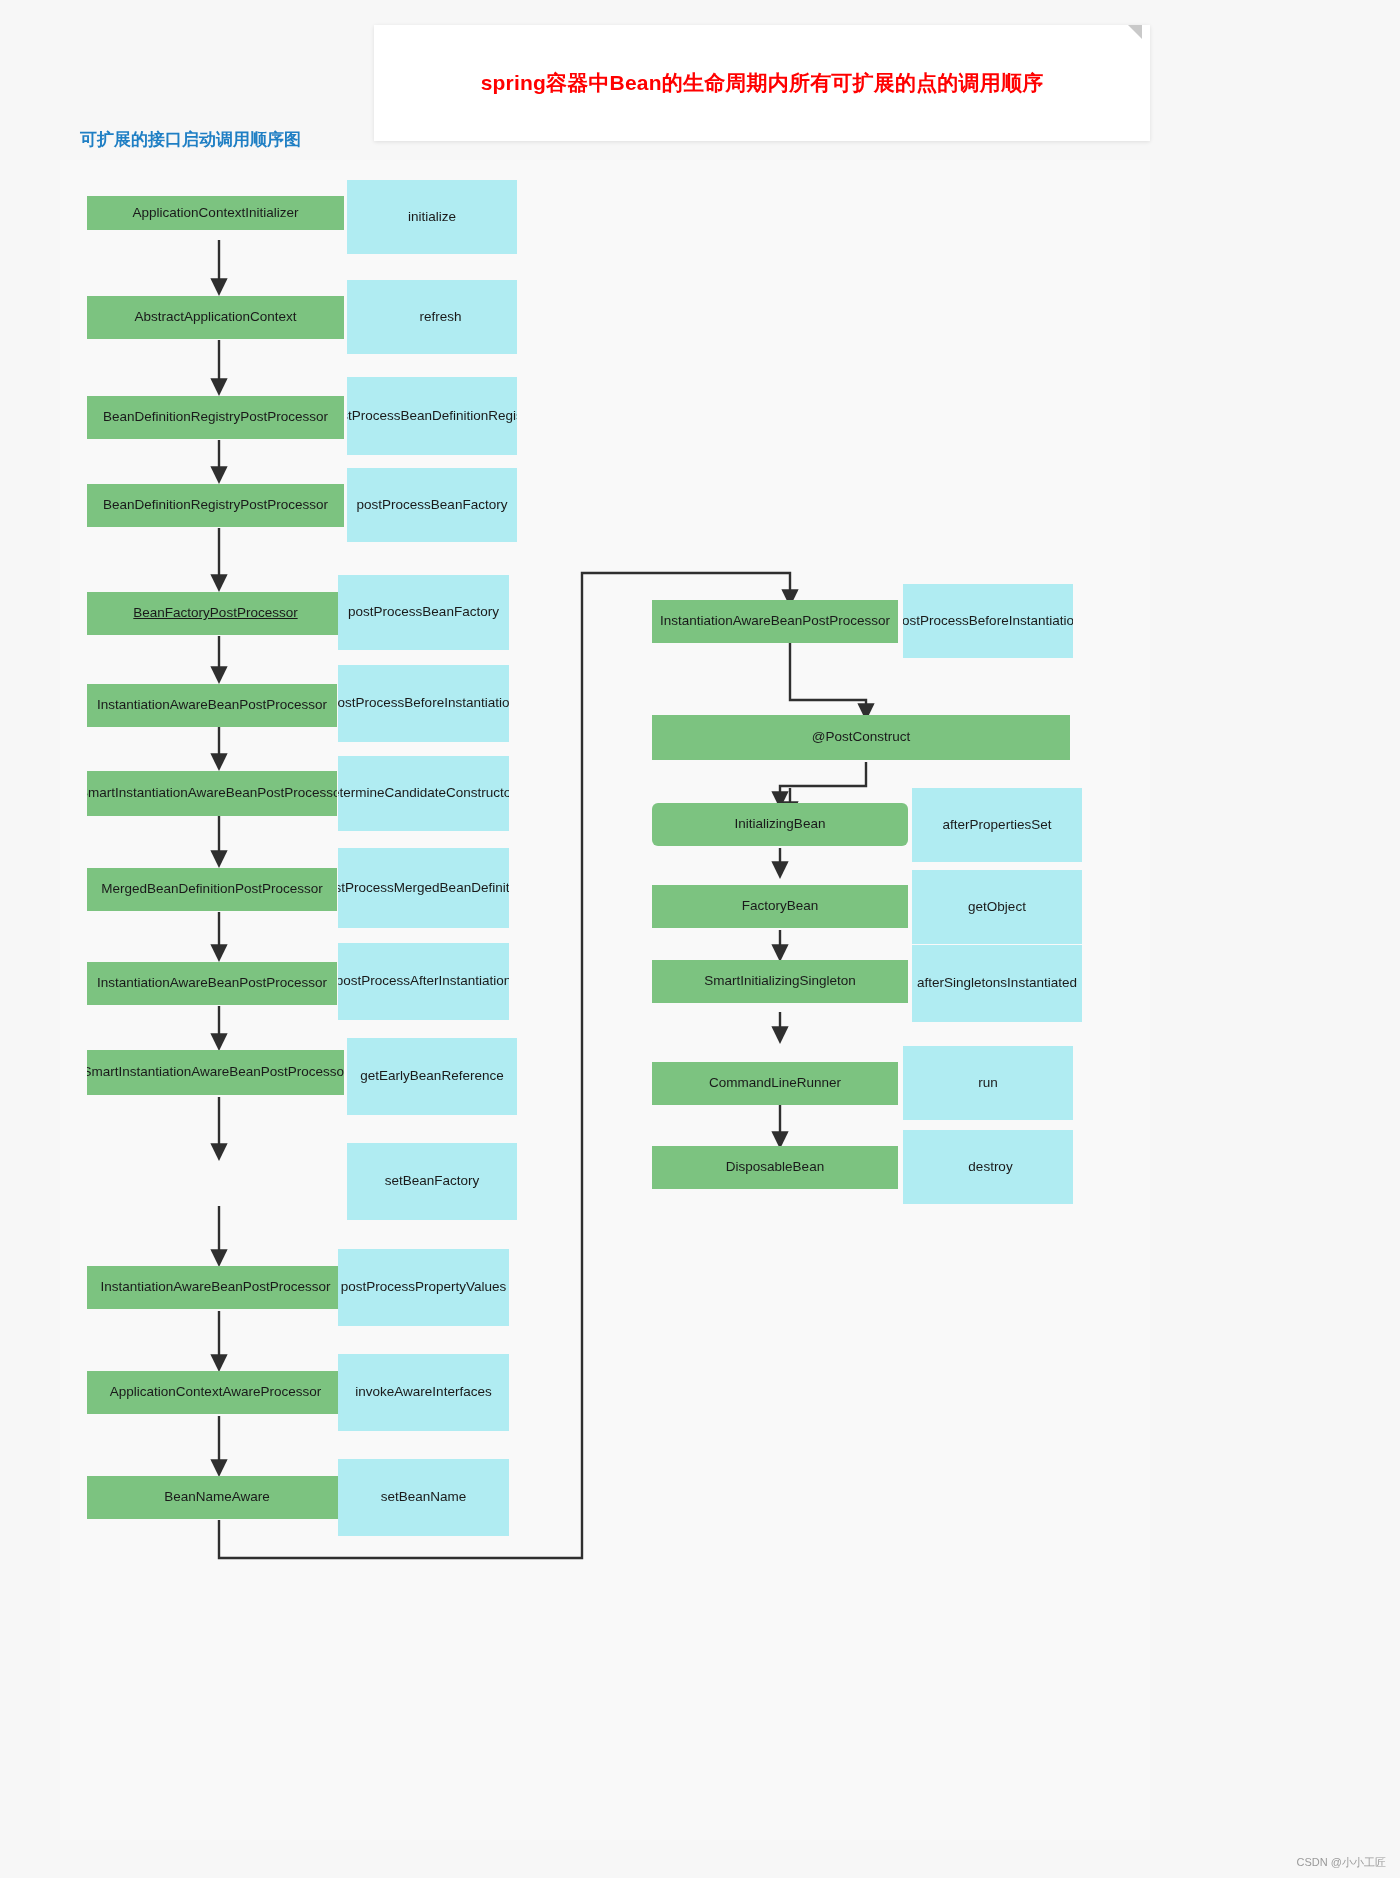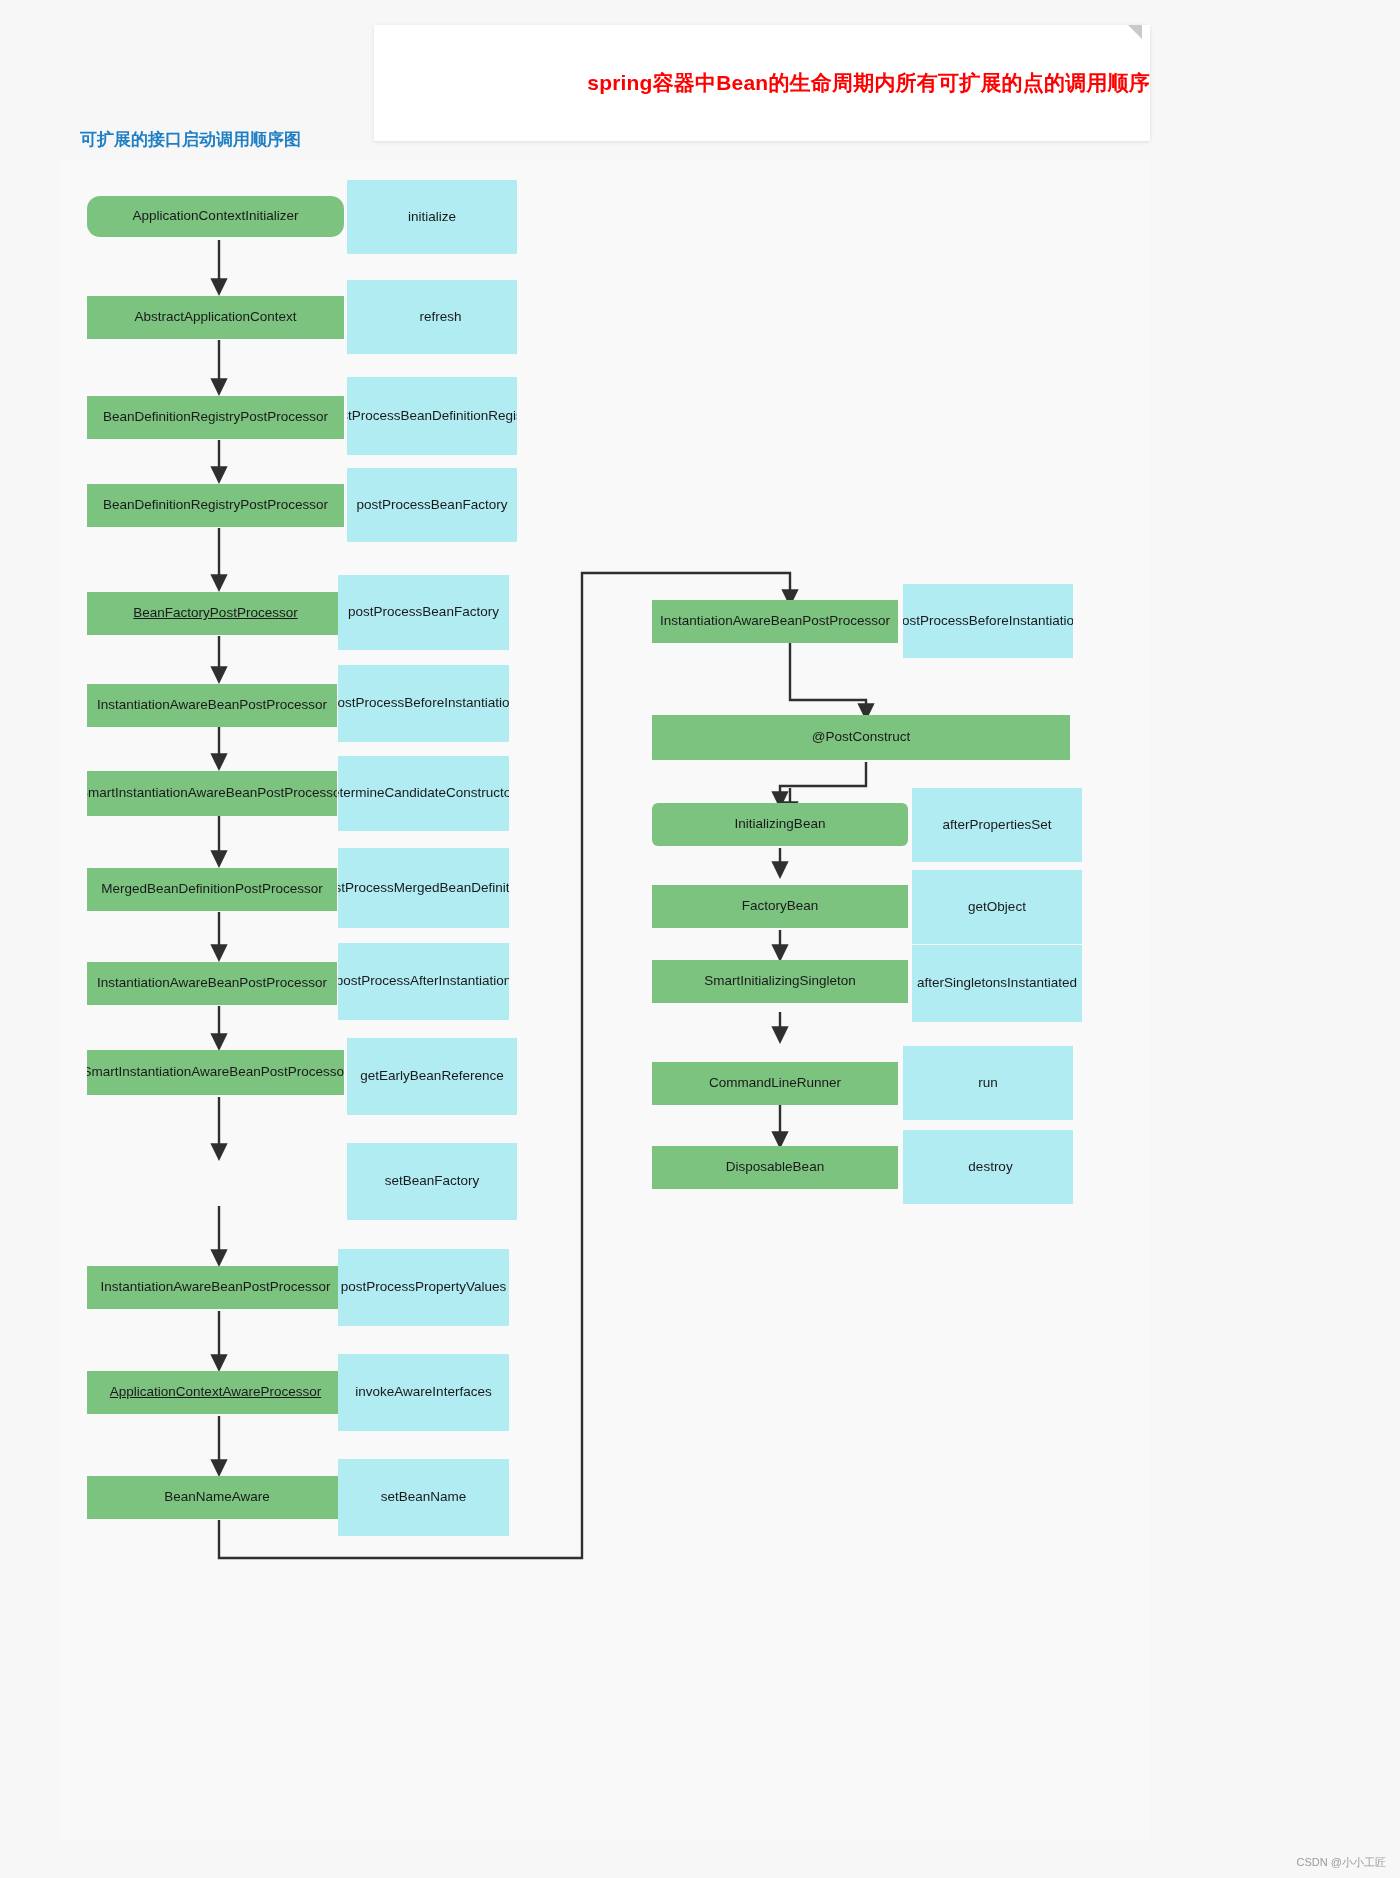--- a/index.html
+++ b/index.html
@@ -26,21 +26,21 @@
   }
   
   .title-card {
     position: absolute;
     left: 374px; top: 25px;
     width: 776px; height: 116px;
     background: #ffffff;
     box-shadow: 0 1px 4px rgba(0,0,0,0.10);
     display: flex;
     align-items: center;
-    justify-content: flex-end;
+    justify-content: center;
   }
   .title-text {
     color: #ff0000;
     font-weight: bold;
     font-size: 21px;
     letter-spacing: 0.2px;
     white-space: nowrap;
   }
   .corner-fold {
     position: absolute;
@@ -134,32 +134,32 @@
       <path d="M780,1094 L780,1140"></path>
     </g>
 
     <path d="M790,640 L790,700 L866,700 L866,712" stroke="#2f2f2f" stroke-width="2.4" fill="none" marker-end="url(#ah)"></path>
 
     <path d="M866,762 L866,786 L780,786 L780,800" stroke="#2f2f2f" stroke-width="2.4" fill="none" marker-end="url(#ah)"></path>
 
     <path d="M219,1520 L219,1558 L582,1558 L582,573 L790,573 L790,598" stroke="#2f2f2f" stroke-width="2.4" fill="none" marker-end="url(#ah)"></path>
   </svg>
 
-  <div class="node green" style="left:87px;  top:196px;  width:257px; height:41px;border-radius:13px;">ApplicationContextInitializer</div>
+  <div class="node green" style="left:87px;  top:196px;  width:257px; height:34px;">ApplicationContextInitializer</div>
   <div class="node green" style="left:87px;  top:296px;  width:257px; height:43px;">AbstractApplicationContext</div>
   <div class="node green" style="left:87px;  top:396px;  width:257px; height:43px;">BeanDefinitionRegistryPostProcessor</div>
   <div class="node green" style="left:87px;  top:484px;  width:257px; height:43px;">BeanDefinitionRegistryPostProcessor</div>
   <div class="node green" style="left:87px;  top:592px;  width:257px; height:43px;text-decoration:underline;">BeanFactoryPostProcessor</div>
   <div class="node green" style="left:87px;  top:684px;  width:250px; height:43px;">InstantiationAwareBeanPostProcessor</div>
   <div class="node green" style="left:87px;  top:771px;  width:250px; height:45px;">SmartInstantiationAwareBeanPostProcessor</div>
   <div class="node green" style="left:87px;  top:868px;  width:250px; height:43px;">MergedBeanDefinitionPostProcessor</div>
   <div class="node green" style="left:87px;  top:962px;  width:250px; height:43px;">InstantiationAwareBeanPostProcessor</div>
   <div class="node green" style="left:87px;  top:1050px; width:257px; height:45px;">SmartInstantiationAwareBeanPostProcessor</div>
   <div class="node green" style="left:87px; top:1266px; width:257px; height:43px;">InstantiationAwareBeanPostProcessor</div>
-  <div class="node green" style="left:87px; top:1371px; width:257px; height:43px;text-decoration:underline;">ApplicationContextAwareProcessor</div>
+  <div class="node green" style="left:87px; top:1371px; width:257px; height:43px;">ApplicationContextAwareProcessor</div>
   <div class="node green" style="left:87px; top:1476px; width:260px; height:43px;">BeanNameAware</div>
 
   <div class="node cyan" style="left:347px; top:180px;  width:170px; height:74px;">initialize</div>
   <div class="node cyan" style="left:347px; top:280px;  width:170px; height:74px;padding-left:20px;">refresh</div>
   <div class="node cyan" style="left:347px; top:377px;  width:170px; height:78px;">postProcessBeanDefinitionRegistry</div>
   <div class="node cyan" style="left:347px; top:468px;  width:170px; height:74px;">postProcessBeanFactory</div>
   <div class="node cyan" style="left:338px; top:575px;  width:171px; height:75px;">postProcessBeanFactory</div>
   <div class="node cyan" style="left:338px; top:665px;  width:171px; height:77px;">postProcessBeforeInstantiation</div>
   <div class="node cyan" style="left:338px; top:756px;  width:171px; height:75px;">determineCandidateConstructors</div>
   <div class="node cyan" style="left:338px; top:848px;  width:171px; height:80px;">postProcessMergedBeanDefinition</div>

